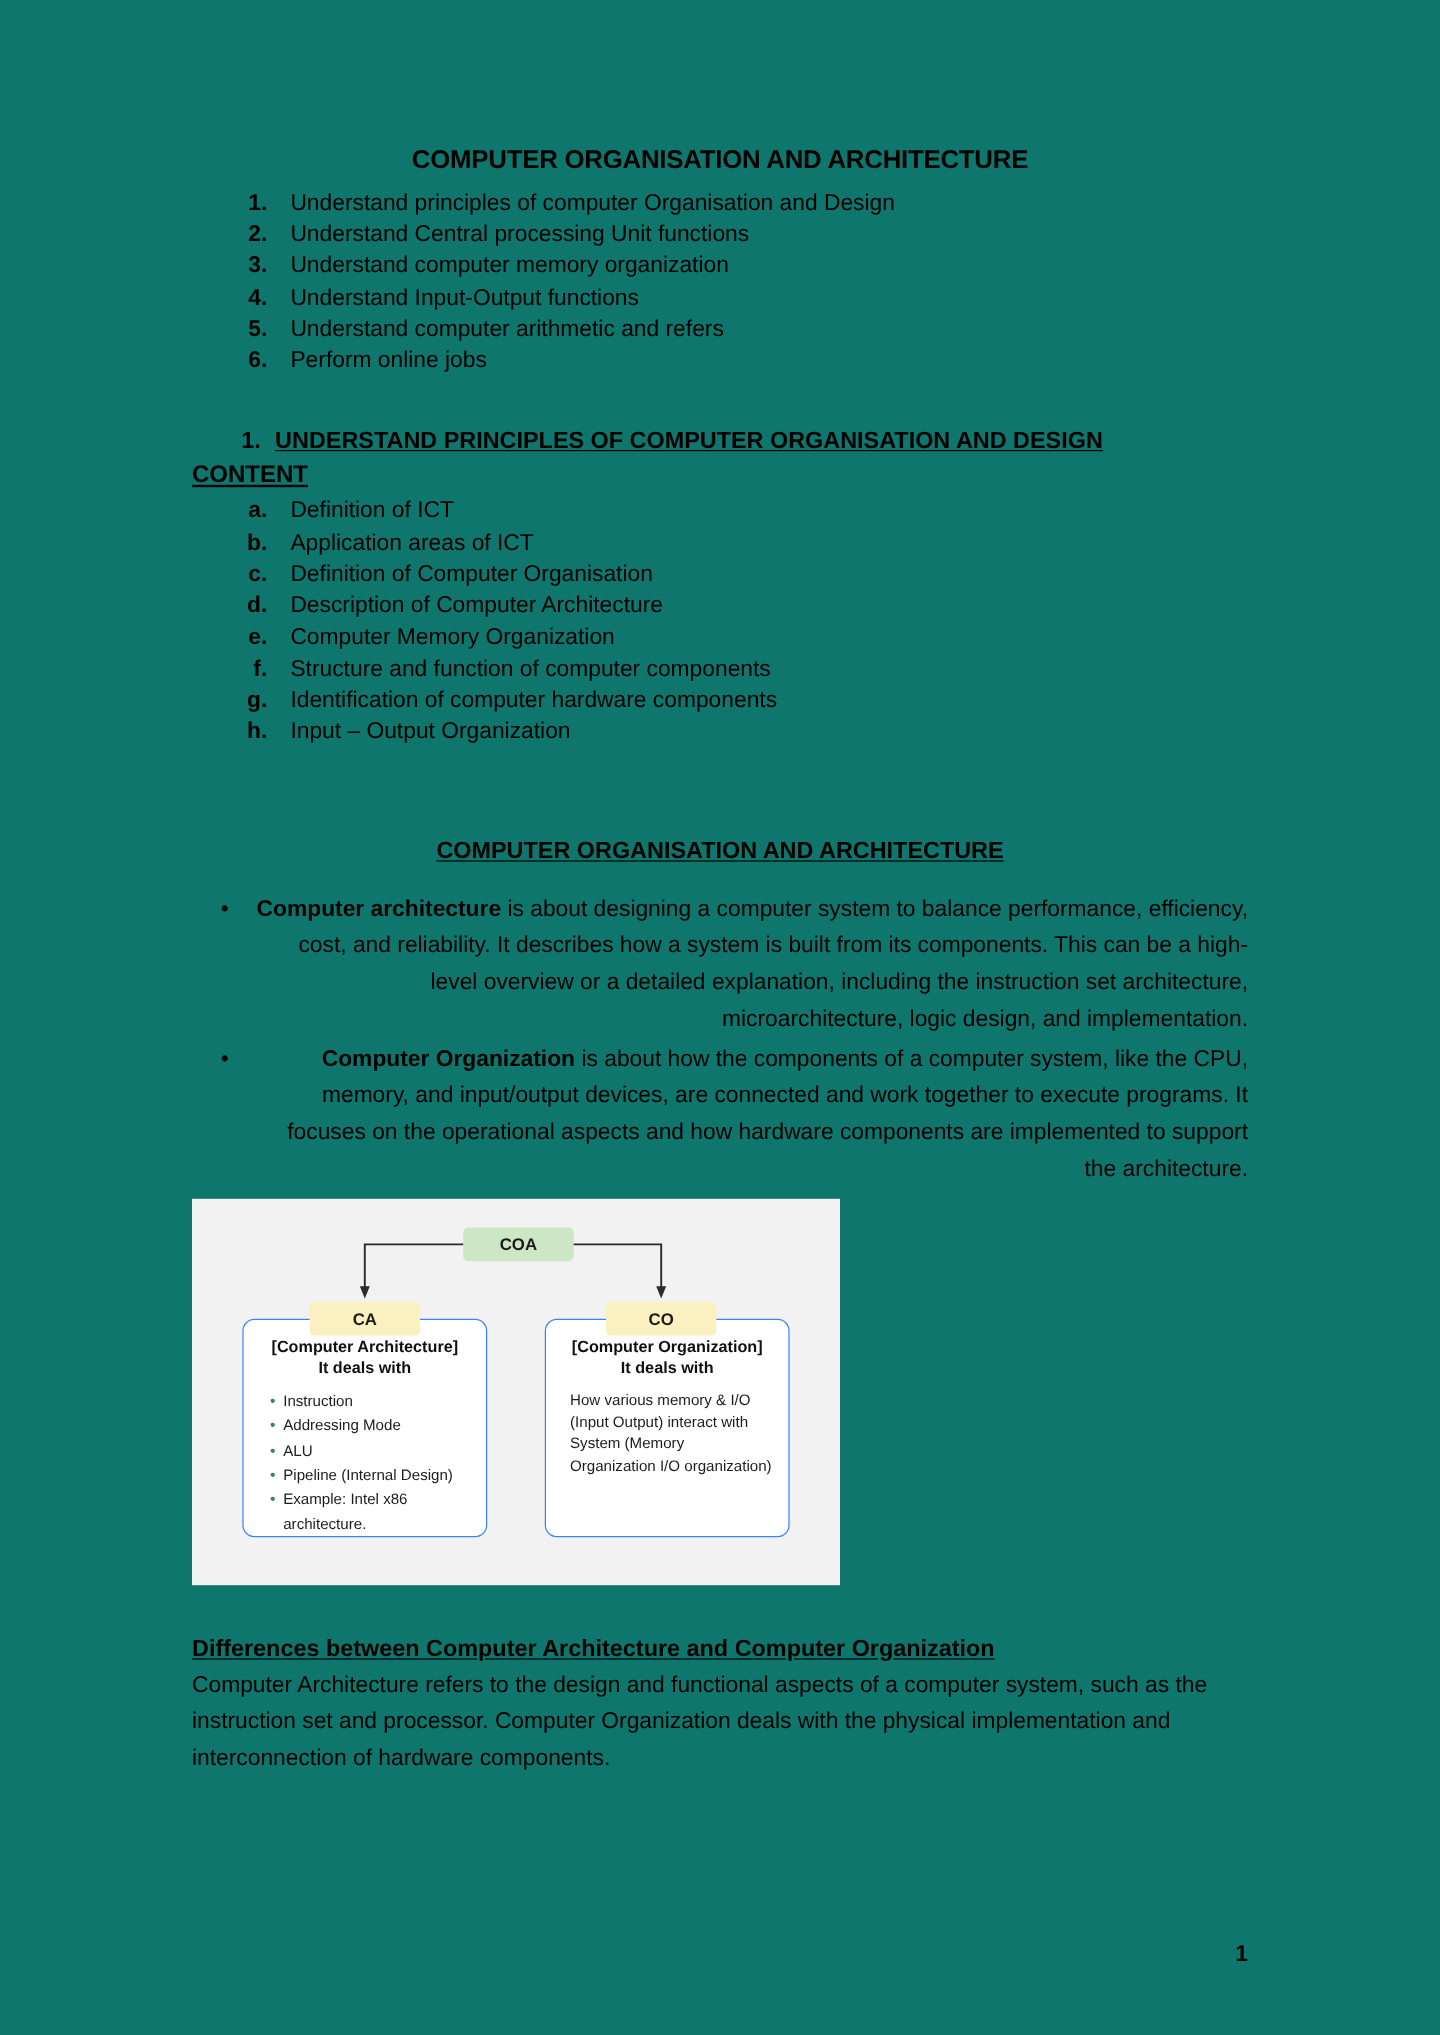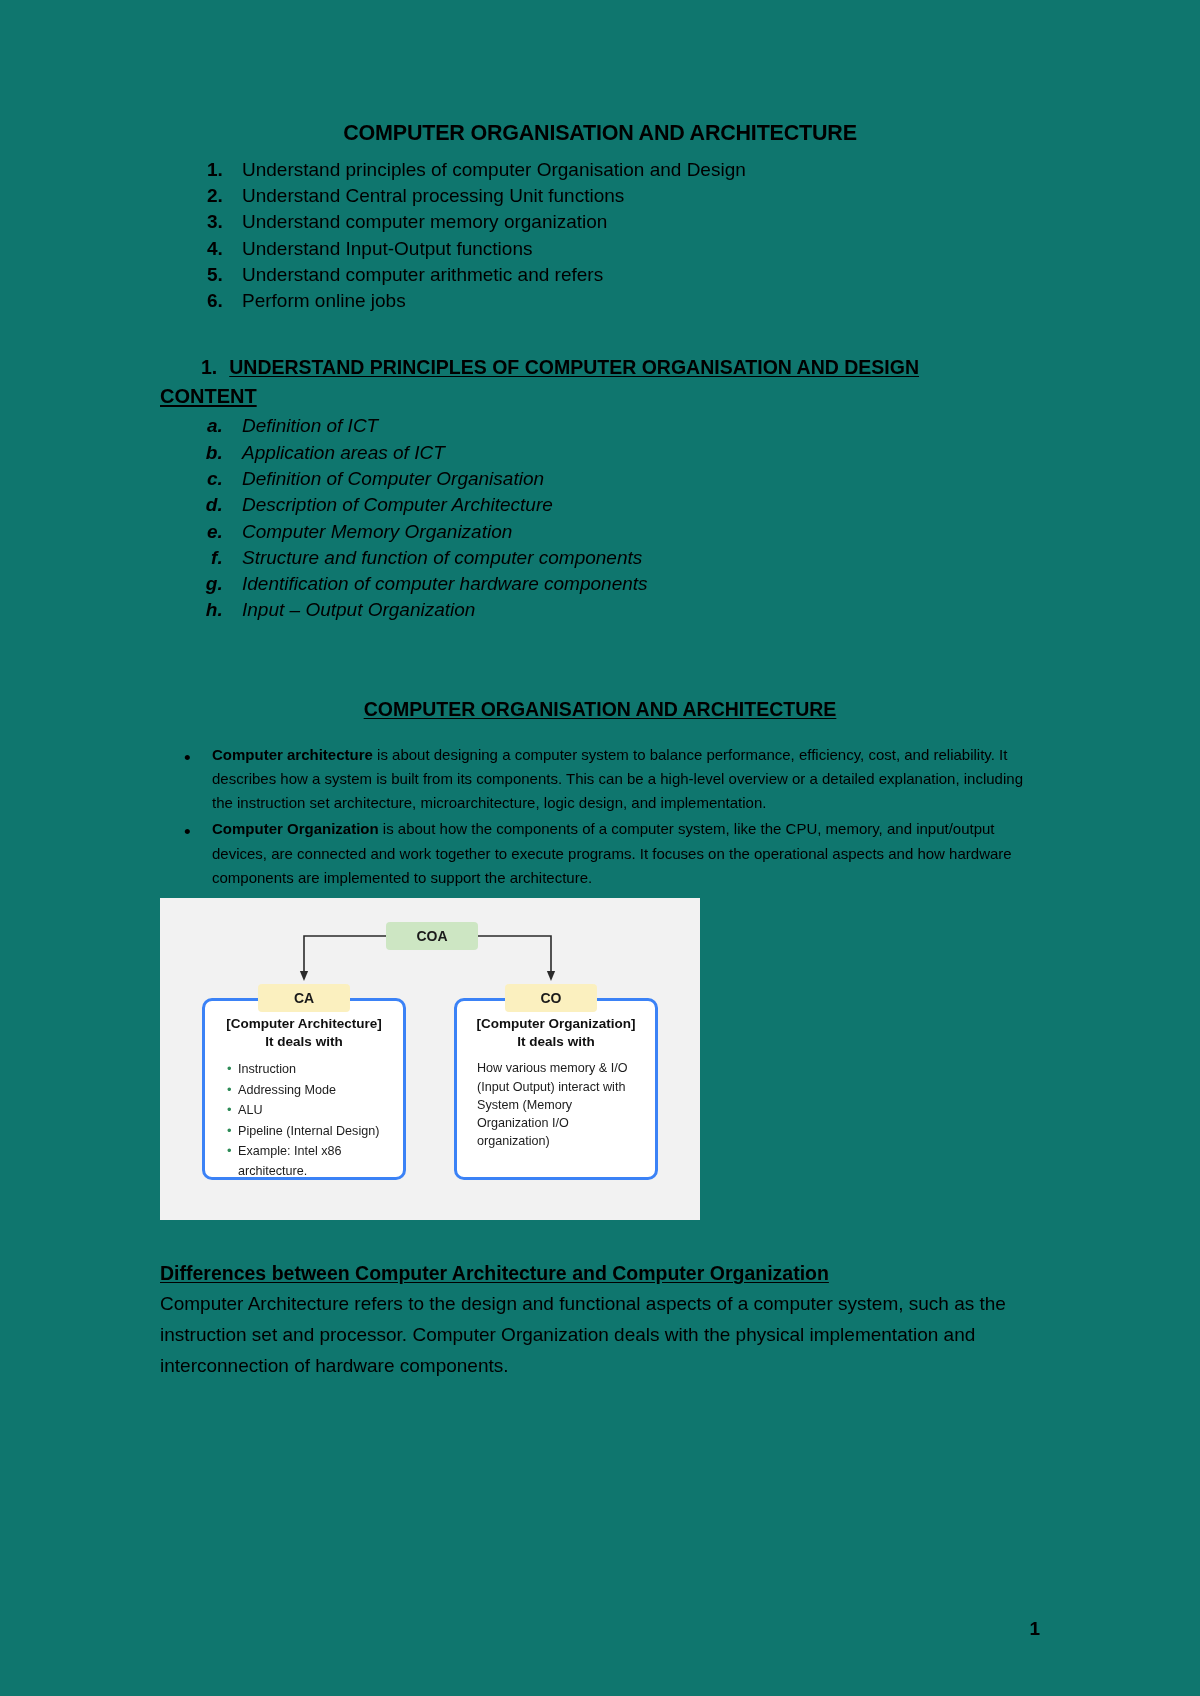--- a/index.html
+++ b/index.html
@@ -37,21 +37,21 @@
   .section-label.underline {
     text-decoration: underline;
     text-underline-offset: 2px;
   }
   ol.numbered, ol.lettered {
     margin: 0 0 0 0;
     padding-left: 68px;
     list-style-position: outside;
   }
   ol.numbered { list-style-type: decimal; }
-  ol.lettered { list-style-type: lower-alpha; font-style: italic; }
+  ol.lettered { list-style-type: lower-alpha; }
   ol.numbered > li, ol.lettered > li {
     font-size: 19px;
     line-height: 1.33;
     padding-left: 14px;
     margin-bottom: 1px;
   }
   ol.numbered > li::marker, ol.lettered > li::marker {
     font-weight: bold;
   }
   .gap-lg { height: 42px; }
@@ -80,24 +80,24 @@
     text-underline-offset: 2px;
     margin: 0;
   }
   ul.body-bullets {
     margin: 0;
     padding-left: 52px;
     list-style: none;
   }
   ul.body-bullets > li {
     position: relative;
-    font-size: 15px;
+    font-size: 19px;
     line-height: 1.62;
     margin-bottom: 2px;
-    text-align: left;
+    text-align: right;
   }
   ul.body-bullets > li::before {
     content: "\2022";
     position: absolute;
     left: -28px;
     top: 0;
     font-size: 19px;
   }
   ul.body-bullets b { font-weight: bold; }
 
@@ -146,21 +146,21 @@
     left: 0; top: 0;
     width: 540px; height: 322px;
     z-index: 1;
   }
   .dg-card {
     position: absolute;
     top: 100px;
     width: 204px;
     height: 182px;
     background: #ffffff;
-    border: 3px solid #3b82f6;
+    border: 1px solid #3b82f6;
     border-radius: 10px;
     box-sizing: border-box;
     padding: 14px 12px 10px 12px;
     z-index: 2;
   }
   .dg-card.left  { left: 42px; }
   .dg-card.right { left: 294px; }
   .dg-card-title {
     text-align: center;
     font-size: 13.5px;

